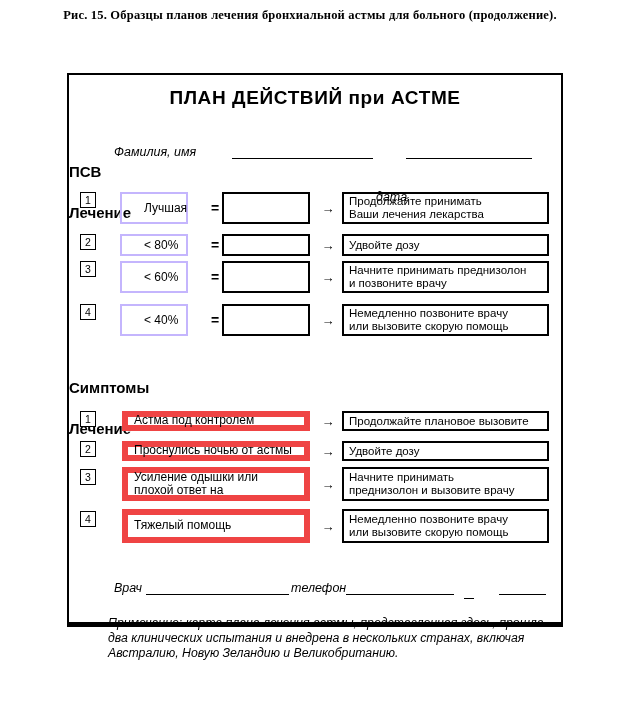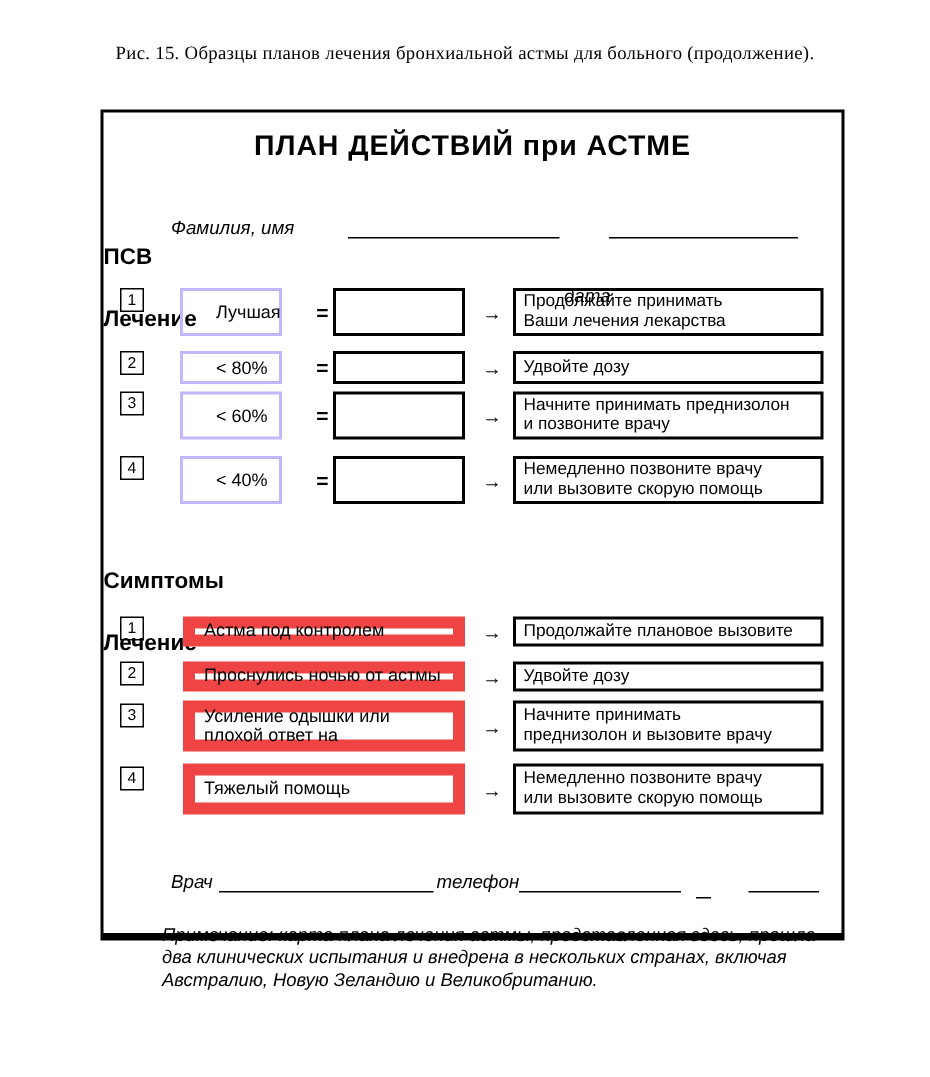--- a/index.html
+++ b/index.html
@@ -9,23 +9,22 @@
     width:620px; height:718px;
     background:#fff;
     color:#000;
     font-family:"Liberation Sans", sans-serif;
     overflow:hidden;
   }
   .caption {
     position:absolute; left:20px; top:8px; width:580px;
     text-align:center;
     font-family:"Liberation Serif", serif;
-    font-weight:normal; font-size:12.5px; line-height:15px;
+    font-weight:bold; font-size:12.5px; line-height:15px;
     letter-spacing:0.2px;
-    margin-top:20px;
   }
   .form-box {
     position:absolute; left:67px; top:73px; width:496px; height:554px;
     border:2px solid #000; border-bottom:5px solid #000;
     background:#fff;
   }
   .form-title {
     position:absolute; left:0; top:12px; width:100%;
     text-align:center; font-weight:bold; font-size:19px; letter-spacing:0.6px;
   }
@@ -67,21 +66,21 @@
     display:flex; align-items:center; justify-content:center;
     font-size:13px;
   }
   .treatbox {
     position:absolute; left:273px; top:0; width:207px; height:100%;
     border:2px solid #000; display:flex; align-items:center;
     padding:1px 5px; font-size:11.5px; line-height:13px; white-space:pre-line;
   }
   .symbox {
     position:absolute; left:53px; top:0; width:188px; height:100%;
-    border:8px solid #ef4444; display:flex; align-items:center;
+    border:6px solid #ef4444; display:flex; align-items:center;
     padding:1px 6px; font-size:12px; line-height:13.5px; white-space:pre-line;
   }
   
   .psv-r1 { top:117px; height:32px; }
   .psv-r2 { top:159px; height:22px; }
   .psv-r3 { top:186px; height:32px; }
   .psv-r4 { top:229px; height:32px; }
   .sym-r1 { top:336px; height:20px; }
   .sym-r2 { top:366px; height:20px; }
   .sym-r3 { top:392px; height:34px; }

